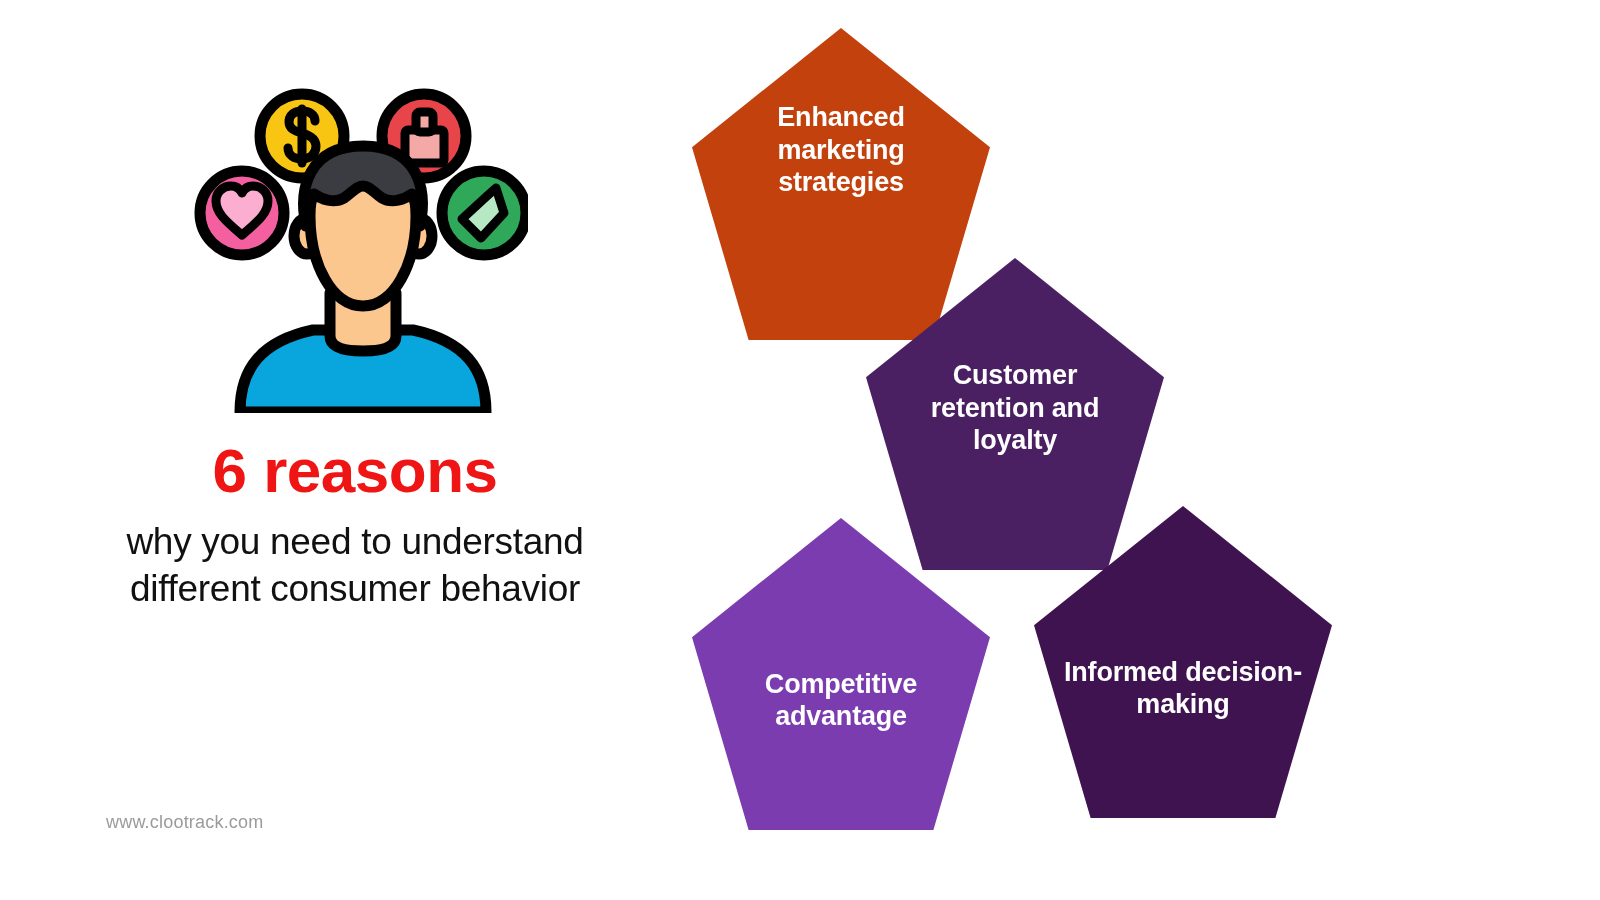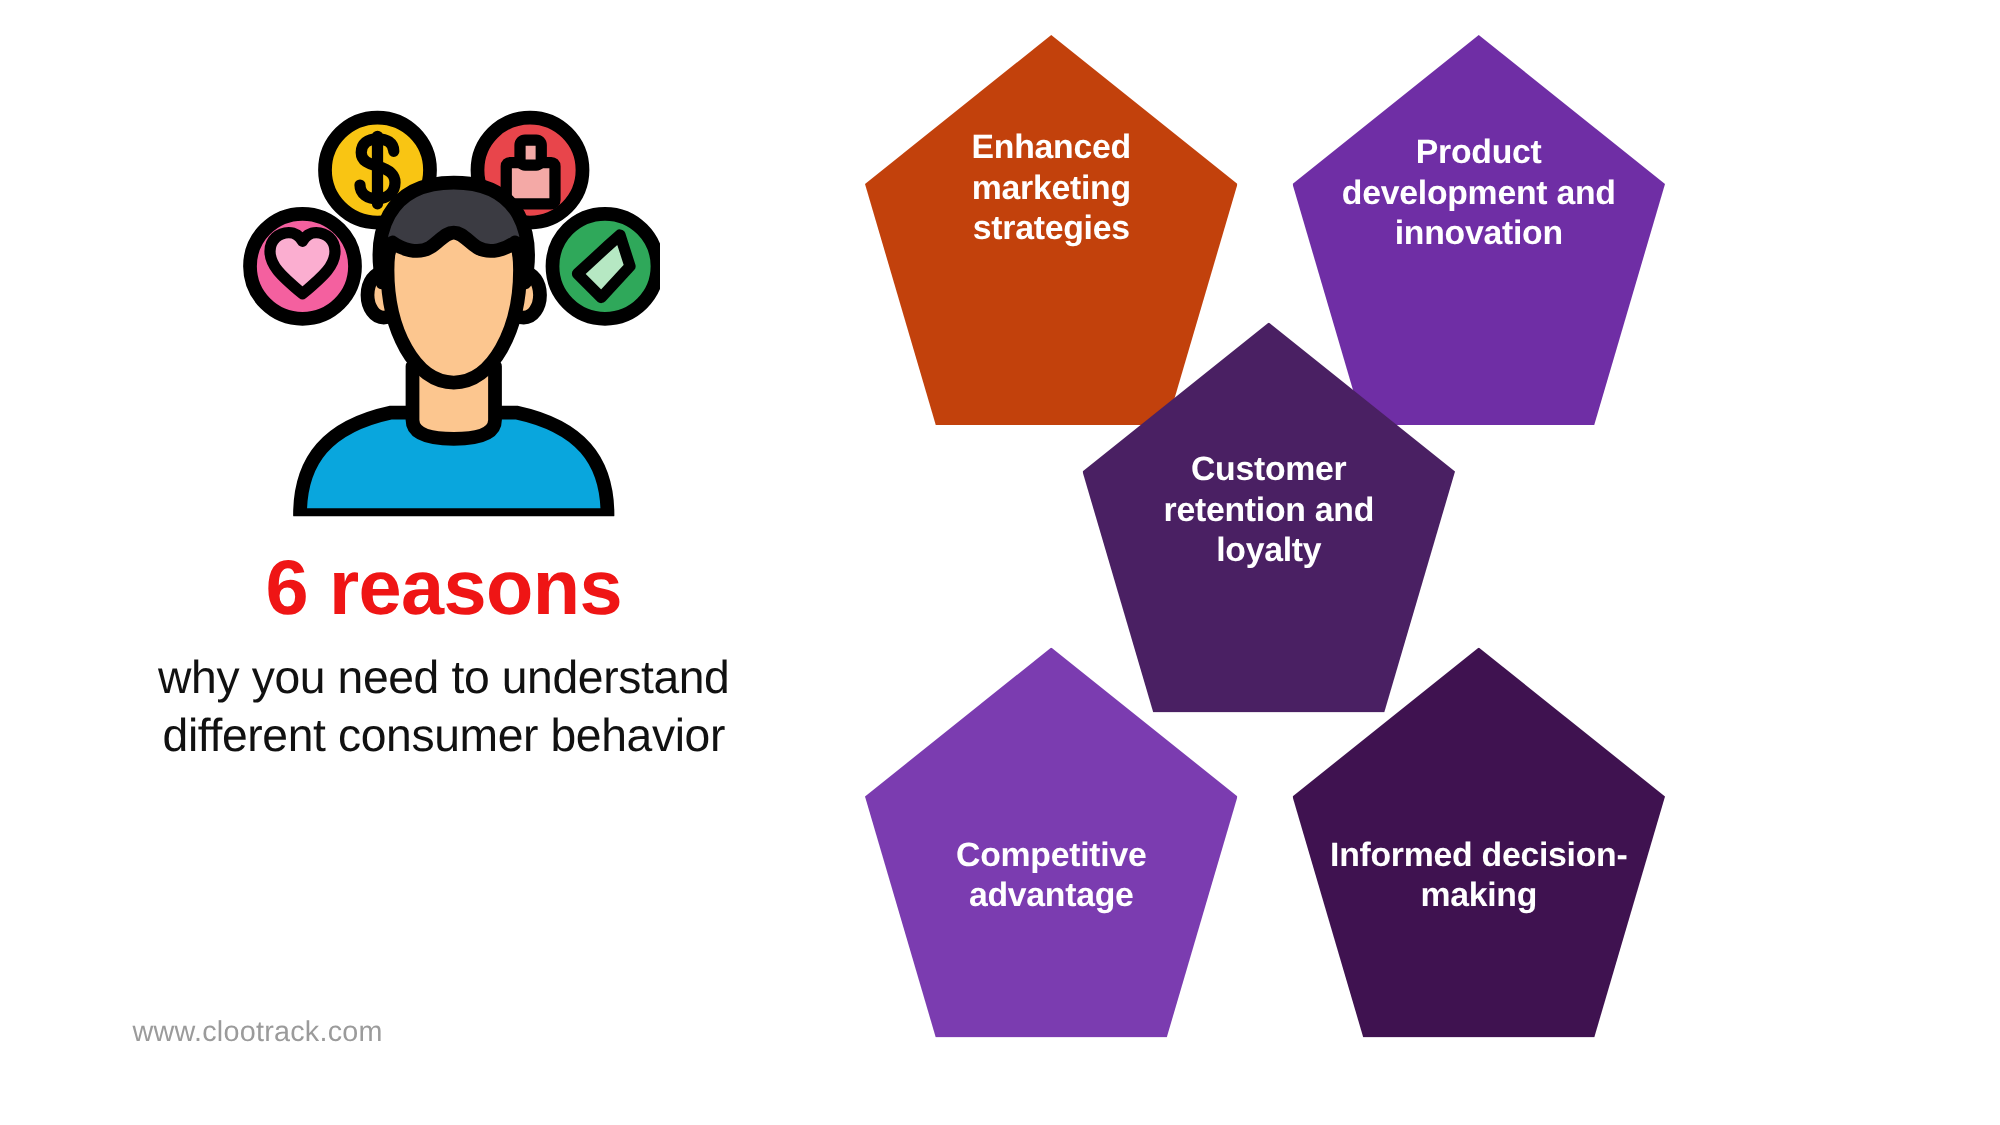--- a/index.html
+++ b/index.html
@@ -57,21 +57,21 @@
     color: #111111;
     line-height: 1.28;
     letter-spacing: -0.3px;
     margin: 0;
   }
 
   .site-url {
     position: absolute;
     left: 106px;
     top: 812px;
-    font-size: 23px;
+    font-size: 18px;
     color: #9b9b9b;
     letter-spacing: 0.2px;
     white-space: nowrap;
   }
 
   
   .pentagon-cluster {
     position: absolute;
     left: 670px;
     top: 0;
@@ -93,21 +93,21 @@
     line-height: 1.2;
     letter-spacing: -0.2px;
     width: 78%;
   }
 
   
   .pent-1 { left: 22px;  top: 28px;  width: 298px; height: 312px; }
   .pent-2 { left: 364px; top: 28px;  width: 298px; height: 312px; }
   .pent-3 { left: 196px; top: 258px; width: 298px; height: 312px; }
   .pent-4 { left: 22px;  top: 518px; width: 298px; height: 312px; }
-  .pent-5 { left: 364px; top: 518px; width: 298px; height: 312px; }
+  .pent-5 { left: 364px; top: 506px; width: 298px; height: 312px; }
 
   .pent-1 .ptext { font-size: 27px; transform: translateY(-34px); }
   .pent-2 .ptext { font-size: 27px; transform: translateY(-30px); }
   .pent-3 .ptext { font-size: 27px; transform: translateY(-6px); }
   .pent-4 .ptext { font-size: 27px; transform: translateY(26px); }
   .pent-5 .ptext { font-size: 27px; width: 94%; transform: translateY(26px); }
 </style>
 </head>
 <body>
 
@@ -168,23 +168,20 @@
 
     <div class="site-url">www.clootrack.com</div>
   </div>
 
   <div class="pentagon-cluster">
 
     <div class="pentagon pent-1" style="background:#c2410c">
       <span class="ptext">Enhanced marketing strategies</span>
     </div>
 
-    <div class="pentagon pent-2" style="background:#6f2ea5">
-      <span class="ptext">Product development and innovation</span>
-    </div>
 
     <div class="pentagon pent-3" style="background:#4a2063">
       <span class="ptext">Customer retention and loyalty</span>
     </div>
 
     <div class="pentagon pent-4" style="background:#7b3cb0">
       <span class="ptext">Competitive advantage</span>
     </div>
 
     <div class="pentagon pent-5" style="background:#3f1250">

